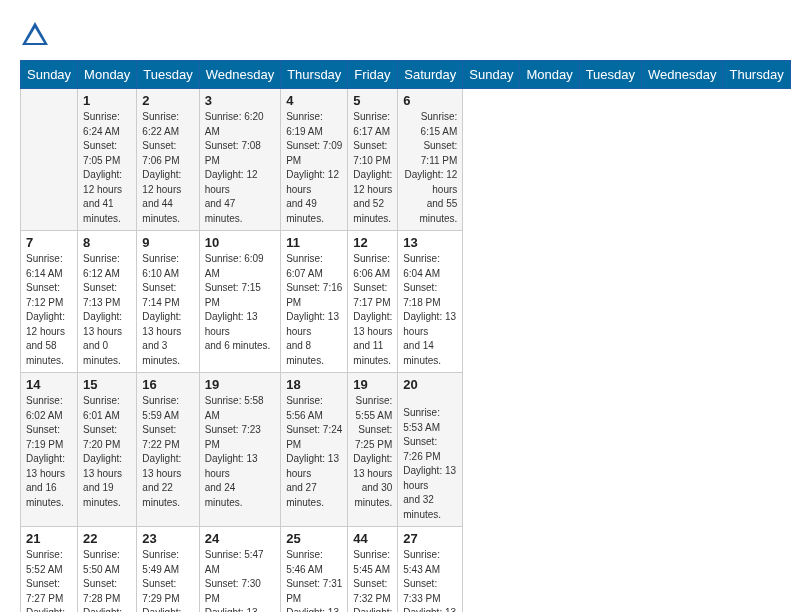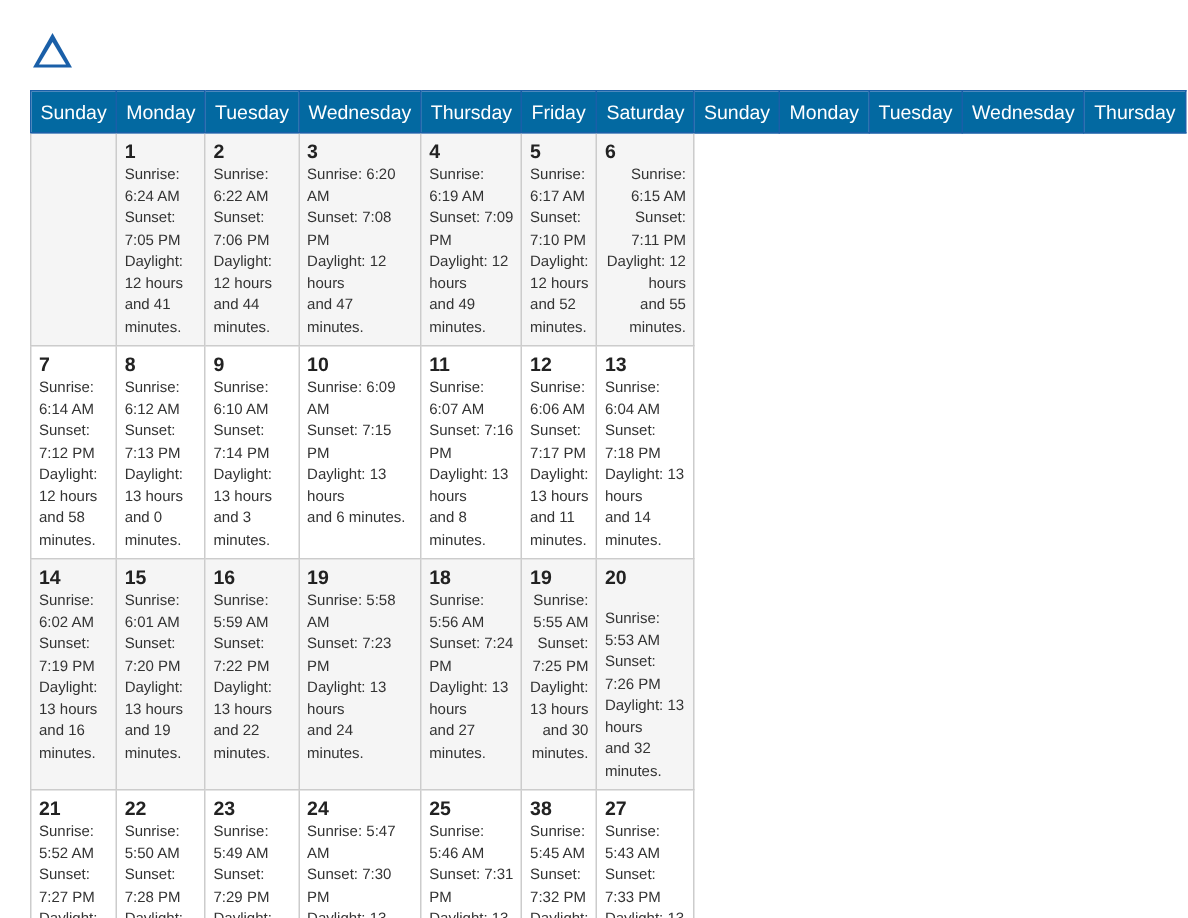--- a/index.html
+++ b/index.html
@@ -309,21 +309,21 @@
 and 42 minutes.</div>
         </td>
         <td>
           <div class="day-num">25</div>
           <div class="day-info" style="white-space: pre-line;">Sunrise: 5:46 AM
 Sunset: 7:31 PM
 Daylight: 13 hours
 and 45 minutes.</div>
         </td>
         <td>
-          <div class="day-num">38</div>
+          <div class="day-num">44</div>
           <div class="day-info" style="white-space: pre-line;">Sunrise: 5:45 AM
 Sunset: 7:32 PM
 Daylight: 13 hours
 and 47 minutes.</div>
         </td>
         <td>
           <div class="day-num">27</div>
           <div class="day-info" style="white-space: pre-line;">Sunrise: 5:43 AM
 Sunset: 7:33 PM
 Daylight: 13 hours

